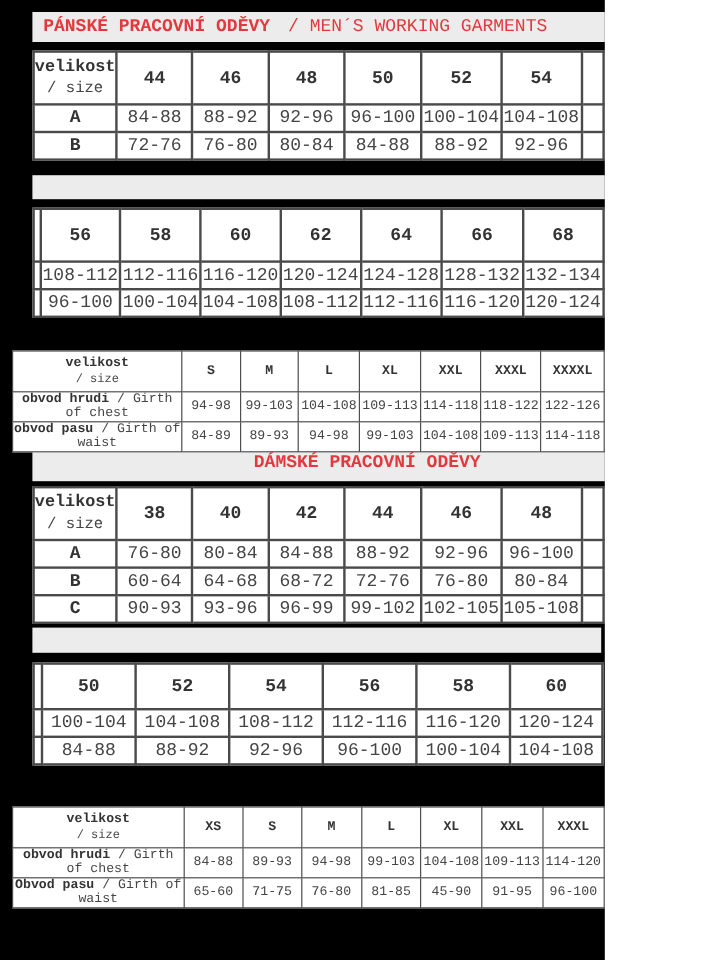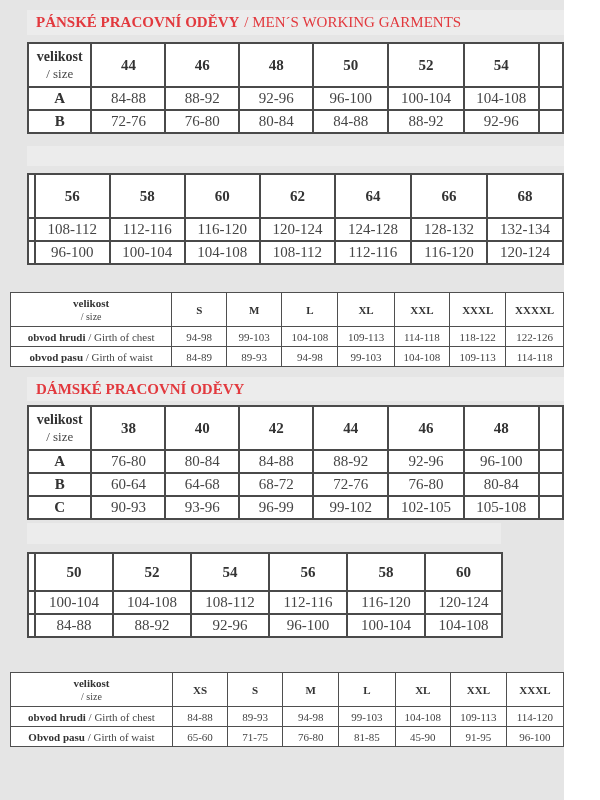--- a/index.html
+++ b/index.html
@@ -1,23 +1,23 @@
 <!DOCTYPE html>
 <html><head>
 <meta charset="utf-8">
 <style>
   html,body { margin:0; padding:0; background:#fff; }
   .page {
-    position:relative; width:564px; height:800px; background:#e5e5e5;
-    font-family:Liberation Serif, serif; color:#3d3d3d; overflow:hidden;
+    position:relative; width:504px; height:800px; background:#000000;
+    font-family:Liberation Mono, monospace; color:#3d3d3d; overflow:hidden;
   }
   .bar { position:absolute; background:#ececec; }
   .bar-title { display:flex; align-items:center; padding-left:9px; box-sizing:border-box; }
   .t-cz { color:#e2393e; font-weight:bold; font-size:15px; white-space:pre; }
-  .t-en { color:#e2393e; font-weight:normal; font-size:15px; margin-left:5px; white-space:pre; }
+  .t-en { color:#e2393e; font-weight:normal; font-size:15px; margin-left:15px; white-space:pre; }
   .plain-title { position:absolute; white-space:pre; }
   .plain-title .t-cz { font-size:11px; }
   .plain-title .t-en { font-size:11px; margin-left:3px; }
 
   table.tbl { position:absolute; border-collapse:collapse; table-layout:fixed; background:#fff; }
   .tbl th, .tbl td { padding:0; margin:0; text-align:center; vertical-align:middle; font-weight:normal; overflow:hidden; }
 
   .tbl-large th, .tbl-large td { border:2px solid #4a4a4a; font-size:15px; color:#454545; }
   .tbl-large thead tr { height:44px; }
   .tbl-large tbody tr { height:23px; }
@@ -192,21 +192,21 @@
           <td class="val">89-93</td>
           <td class="val">94-98</td>
           <td class="val">99-103</td>
           <td class="val">104-108</td>
           <td class="val">109-113</td>
           <td class="val">114-118</td>
         </tr>
       </tbody>
     </table>
 
-  <div class="bar bar-title" style="left:27px; top:377px; width:549px; height:24px;">
+  <div class="bar bar-title" style="left:27px; top:377px; width:549px; height:24px;flex-direction:column;">
     <span class="t-cz">DÁMSKÉ PRACOVNÍ ODĚVY</span>
   </div>
 
   <table class="tbl tbl-large" style="left:27px; top:405px;">
       <colgroup>
         <col style="width: 65px;">
         <col style="width: 79px;">
         <col style="width: 79px;">
         <col style="width: 79px;">
         <col style="width: 80px;">

